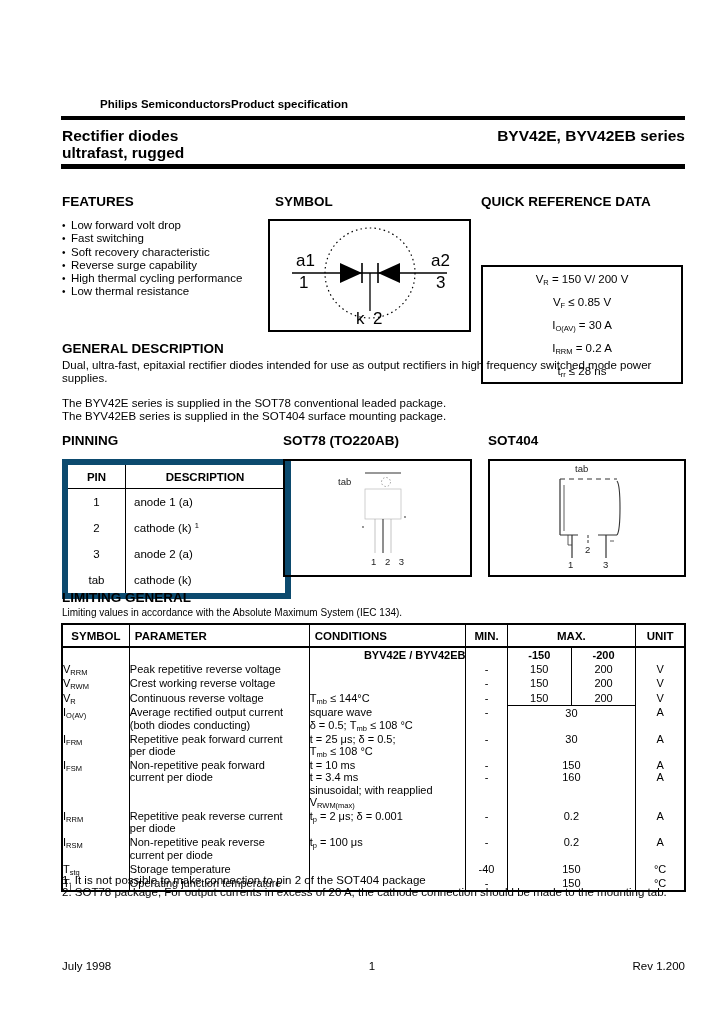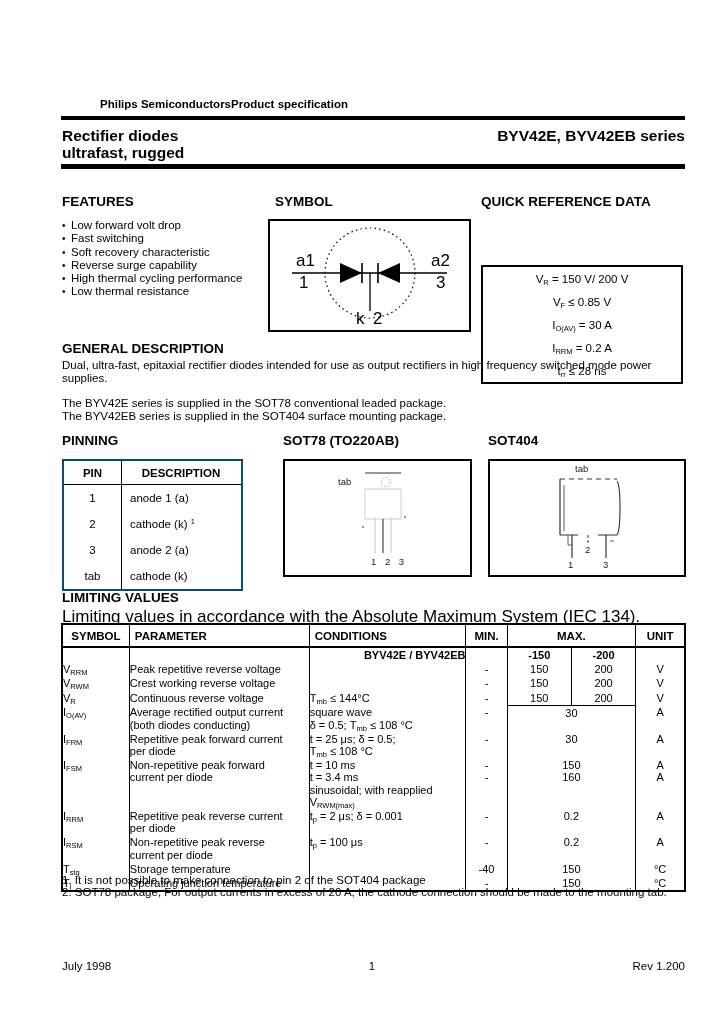--- a/index.html
+++ b/index.html
@@ -36,21 +36,21 @@
            display:flex;flex-direction:column;justify-content:space-around;
            align-items:center;font-size:11.5px;margin-top:48px;}
   .qrd-line{white-space:nowrap;}
 
   
   .gd{left:62px;top:359px;width:630px;font-size:11.5px;}
   .gd p{margin:0;line-height:12.5px;}
   .gd p:first-child{margin-bottom:13px;}
 
   
-  .pin-table{border-collapse:collapse;width:181px;font-size:11.5px;border:2px solid #0c4a6e;table-layout:fixed;}
+  .pin-table{border-collapse:collapse;width:229px;font-size:11.5px;border:6px solid #0c4a6e;table-layout:fixed;}
   .pin-table th{height:21px;border-bottom:1.5px solid #000;font-size:11.5px;vertical-align:middle;}
   .pin-table td{height:24px;vertical-align:middle;}
   .pin-col{width:55px;text-align:center;}
   .desc-col{border-left:1.5px solid #000;text-align:left;padding-left:8px;}
 
   .pkg-box{border:2px solid #000;}
   .sot78-box{left:283px;top:459px;width:185px;height:114px;}
   .sot404-box{left:488px;top:459px;width:194px;height:114px;}
   .pkg-lbl{position:absolute;font-size:9.5px;color:#222;line-height:10px;}
 
@@ -65,21 +65,21 @@
   .c-par,.c-con{text-align:left;padding-left:5px;}
   .c-min,.c-max,.c-unit{}
   .cell-sym{padding-left:8px;}
   .cell-par{padding-left:5px;}
   .cell-con{padding-left:5px;}
   .cell-min,.cell-max,.cell-unit{text-align:center;}
   .dev{font-weight:bold;text-align:right;padding-right:2px;}
   .devmax{font-weight:bold;}
   .split-end{border-bottom:1.5px solid #000;}
 
-  .intro{left:62px;top:607px;font-size:17px;}
+  .intro{left:62px;top:607px;font-size:10px;}
   .lv-wrap{left:61px;top:623px;}
 
   .footnotes{left:62px;top:874px;width:620px;font-size:11.5px;}
   .footnotes p{margin:0;line-height:12.3px;}
 
   .footer{left:62px;top:960px;width:623px;font-size:11.5px;position:absolute;}
   .footer .fl{position:absolute;left:0;}
   .footer .fc{position:absolute;left:240px;width:140px;text-align:center;}
   .footer .fr{position:absolute;right:0;}
 </style>
@@ -208,21 +208,21 @@
       <line x1="98" y1="74" x2="98" y2="82" stroke="#333" stroke-width="1" stroke-dasharray="3 2"></line>
       <line x1="116" y1="74" x2="116" y2="97" stroke="#333" stroke-width="1.2"></line>
       <line x1="120" y1="80" x2="124" y2="80" stroke="#333" stroke-width="0.8"></line>
     </svg>
     <span class="pkg-lbl" style="left:85px;top:3px;">tab</span>
     <span class="pkg-lbl" style="left:78px;top:99px;">1</span>
     <span class="pkg-lbl" style="left:95px;top:84px;">2</span>
     <span class="pkg-lbl" style="left:113px;top:99px;">3</span>
   </div>
 
-  <div class="abs h1" style="left:62px;top:590px;">LIMITING VALUES</div>
+  <div class="abs h1" style="left:62px;top:590px;">LIMITING GENERAL</div>
   <div class="abs intro">Limiting values in accordance with the Absolute Maximum System (IEC 134).</div>
 
   <div class="abs lv-wrap">
     <table class="lv">
       <colgroup>
         <col style="width:67px">
           <col style="width:179px">
           <col style="width:156px">
         <col style="width:41px">
           <col style="width:64px">

